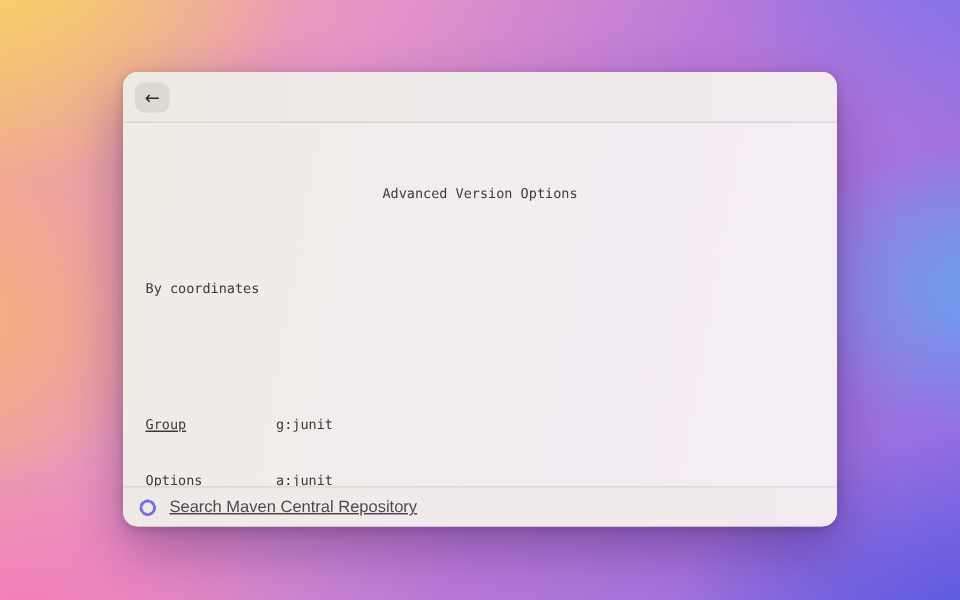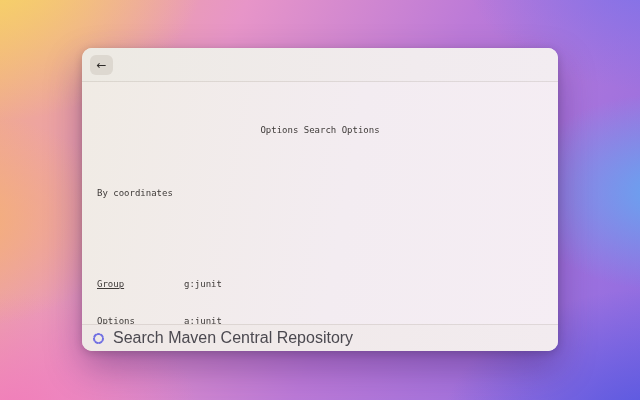--- a/index.html
+++ b/index.html
@@ -70,35 +70,36 @@
     display: flex;
     align-items: center;
     gap: 8px;
     padding: 0 10px;
     background: linear-gradient(90deg, #efe9e6 0%, #f2ebef 100%);
     border-top: 1px solid rgba(90, 70, 60, 0.12);
     cursor: text;
   }
   .spinner { display: inline-flex; }
   .search-text {
-    font-size: 16px;
+    font-size: 11px;
     color: #4b4950;
+    text-decoration: underline;
   }
 </style>
 </head>
 <body>
 
 <div class="window">
 
   <div class="titlebar">
     <button class="back-btn">←</button>
   </div>
 
   <div class="content">
-    <div class="doc-title">Options Search Options</div>
+    <div class="doc-title">Advanced Version Options</div>
 
     <div class="section-heading">By coordinates</div>
 
     <div>
       <div class="kv-row">
         <span class="kv-label">Group</span><span>g:junit</span>
       </div>
       <div class="kv-row">
         <span class="kv-label">Options</span><span>a:junit</span>
       </div>

